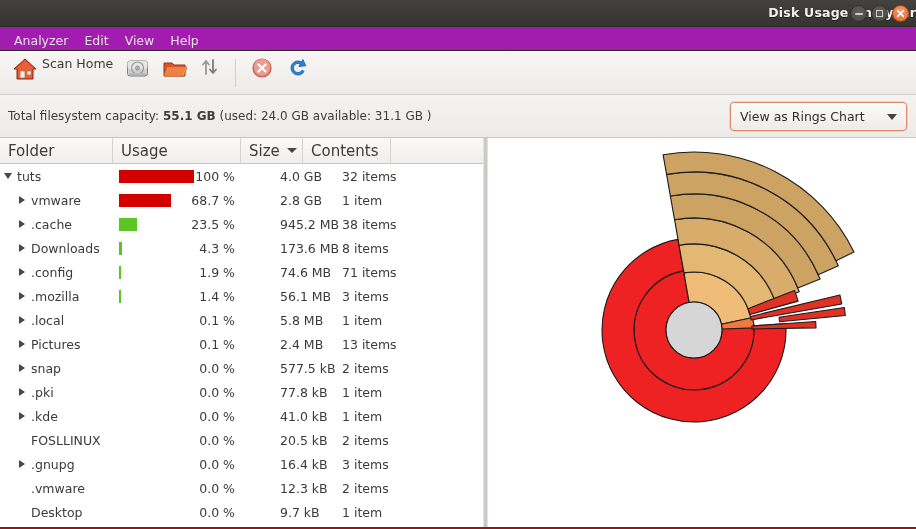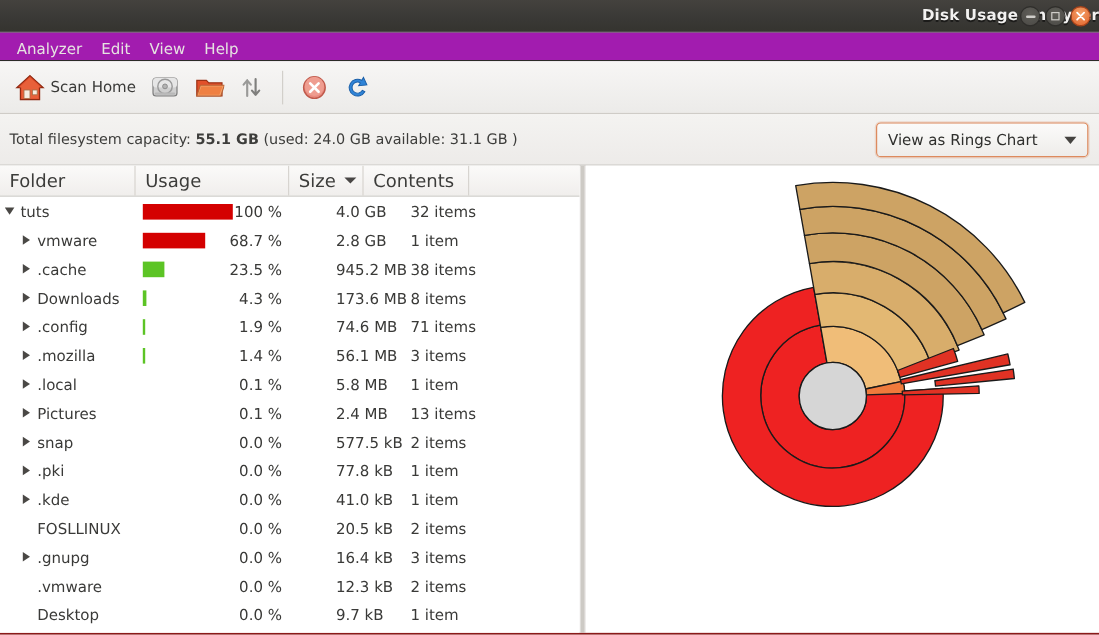--- a/index.html
+++ b/index.html
@@ -97,21 +97,20 @@
     height: 44px;
     background: linear-gradient(to bottom, #f7f6f5 0%, #ecebe9 100%);
     border-bottom: 1px solid #cfccc7;
     display: flex;
     align-items: center;
     padding-left: 6px;
     box-sizing: border-box;
   }
   .tb-item {
     display: flex;
-    align-items: center;
     gap: 4px;
     padding: 2px 6px;
     height: 38px;
     box-sizing: border-box;
   }
   .tb-label { font-size: 12.5px; color: #3a3a38; }
   .tb-sep {
     width: 1px; height: 28px;
     background: #d2cfca;
     margin: 0 8px;

